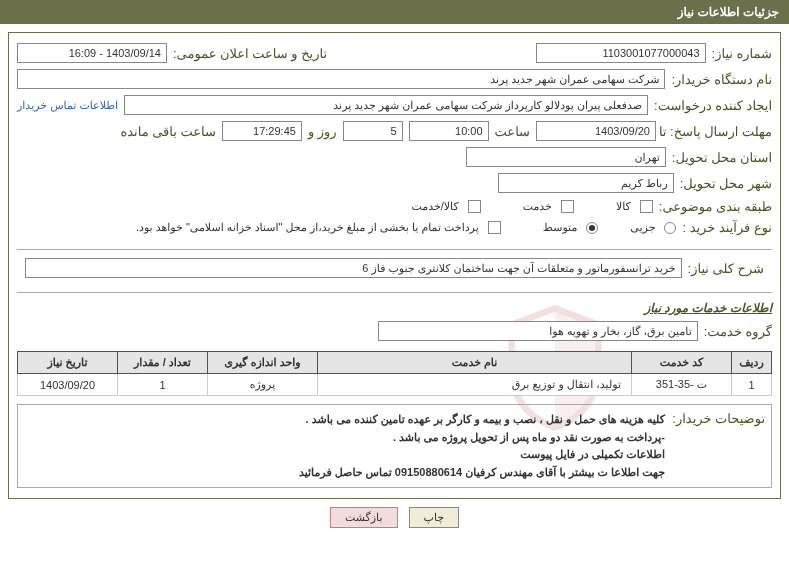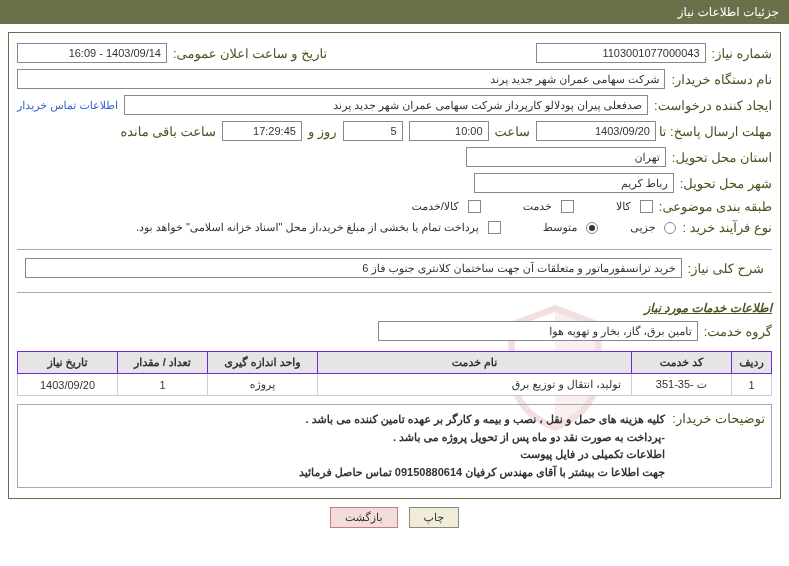--- a/index.html
+++ b/index.html
@@ -12,21 +12,21 @@
 }
 .container {
   width: 789px;
   height: 566px;
   position: relative;
   background: #fff;
 }
 .title-bar {
   background: #6b6f4a;
   color: #fff;
-  font-weight: normal;
+  font-weight: bold;
   padding: 5px 10px;
   font-size: 12px;
 }
 .main-box {
   border: 1px solid #6b6f4a;
   margin: 8px;
   padding: 10px 8px;
   position: relative;
 }
 .row {
@@ -220,21 +220,21 @@
       <span class="label">ساعت باقی مانده</span>
     </div>
 
     <div class="row">
       <span class="label">استان محل تحویل:</span>
       <span class="field" style="width:200px">تهران</span>
     </div>
 
     <div class="row">
       <span class="label">شهر محل تحویل:</span>
-      <span class="field" style="width:200px">رباط کریم</span>
+      <span class="field" style="width:176px">رباط کریم</span>
     </div>
 
     <div class="row">
       <span class="label">طبقه بندی موضوعی:</span>
       <span class="checkbox"></span>
       <span>کالا</span>
       <span style="width:30px"></span>
       <span class="checkbox"></span>
       <span>خدمت</span>
       <span style="width:30px"></span>

